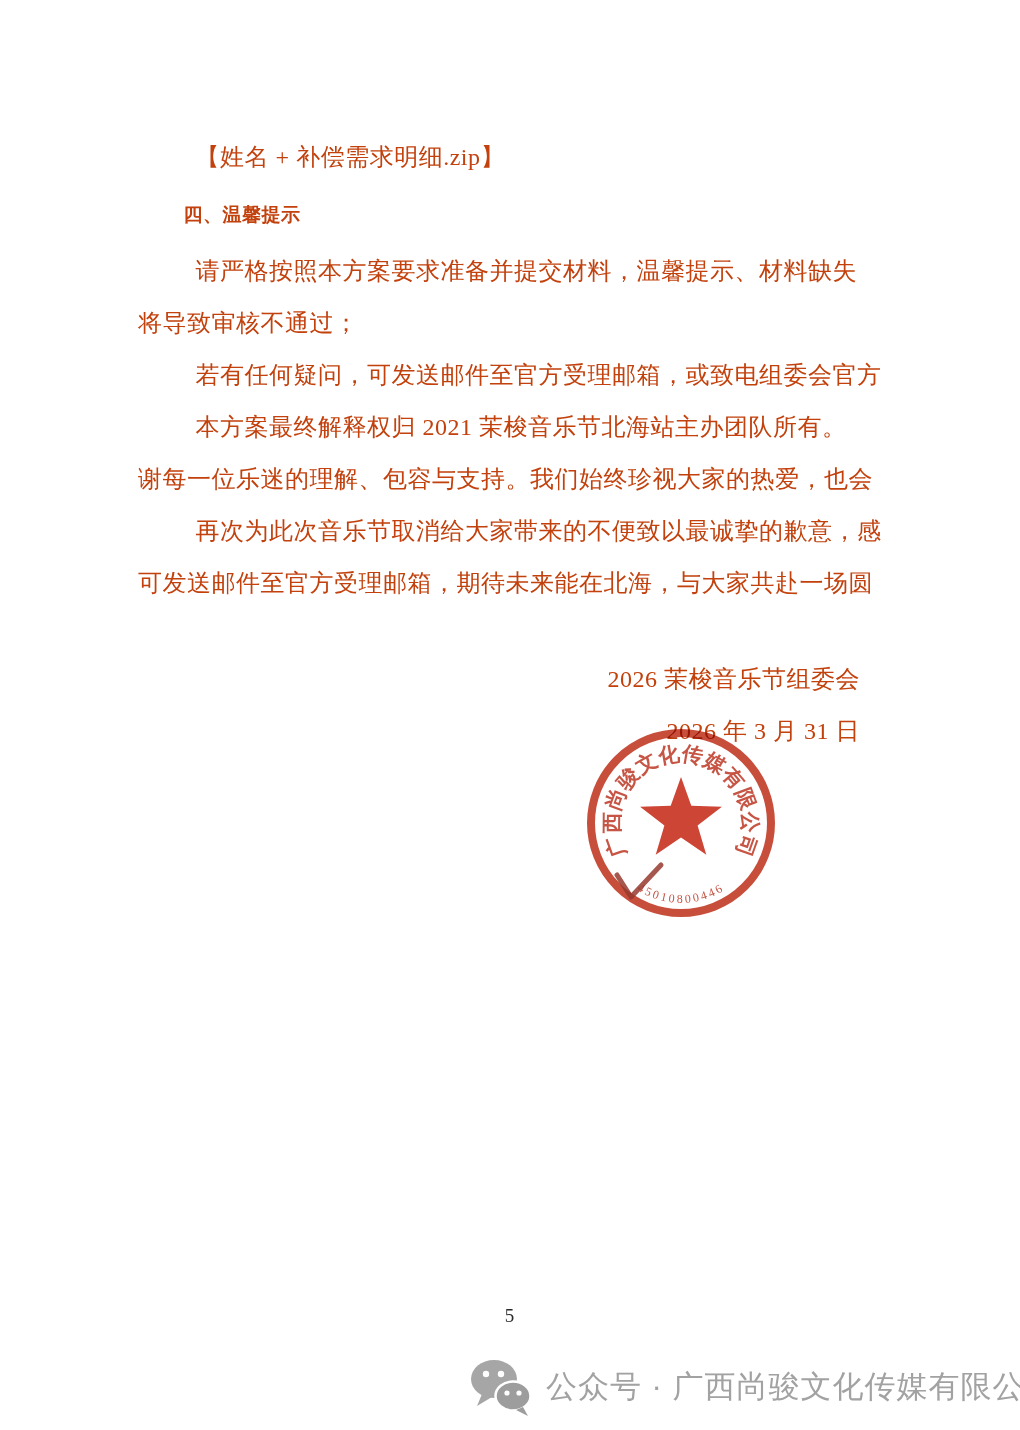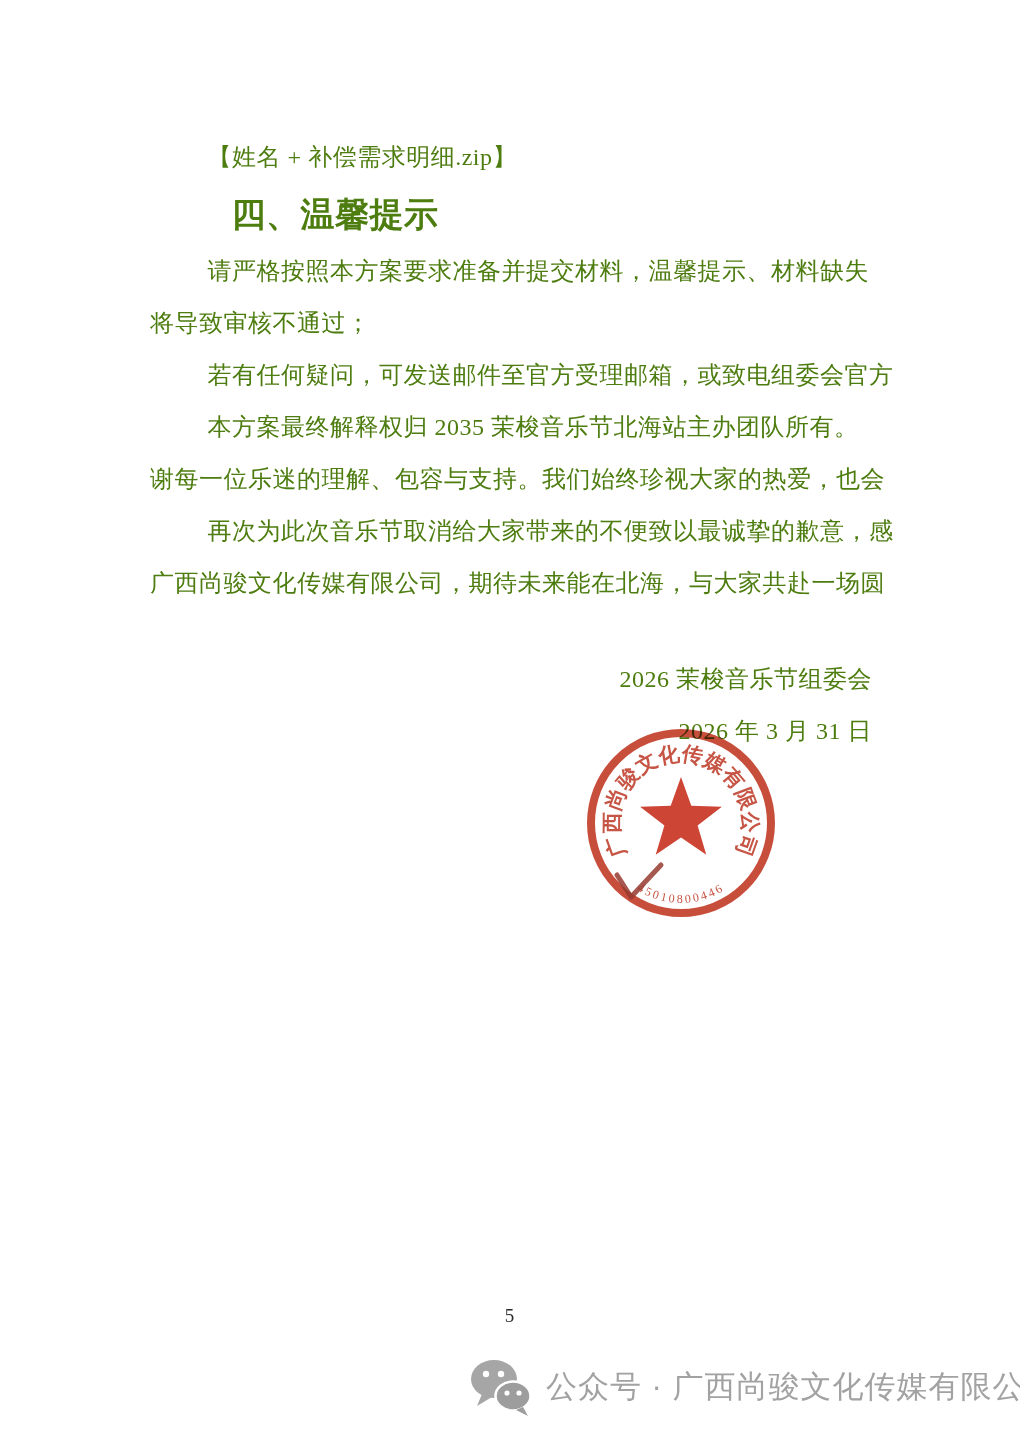--- a/index.html
+++ b/index.html
@@ -6,36 +6,36 @@
   .page {
     position: relative;
     width: 1020px;
     height: 1430px;
     background: #ffffff;
     overflow: hidden;
     font-family: "Liberation Serif", "DejaVu Serif", serif;
   }
   .content {
     position: absolute;
-    left: 150px;
+    left: 138px;
     top: 131px;
     width: 722px;
-    color: #4d7c0f;
+    color: #c2410c;
     font-size: 24px;
   }
   .line {
     height: 52px;
     line-height: 52px;
     white-space: nowrap;
     letter-spacing: 0.5px;
   }
   .indent { text-indent: 2.4em; }
   .heading {
     font-weight: bold;
-    font-size: 34px;
+    font-size: 19px;
     margin-top: 6px;
   }
   .first-body-line { margin-top: 4px; }
   .spacer { height: 44px; }
   .sig-line {
     text-align: right;
     height: 52px;
     line-height: 52px;
     white-space: nowrap;
     letter-spacing: 0.5px;
@@ -81,24 +81,24 @@
 <body>
 
 <div class="page">
 
   <div class="content">
     <div class="line indent">【姓名 + 补偿需求明细.zip】</div>
     <div class="line indent heading">四、温馨提示</div>
     <div class="line indent first-body-line">请严格按照本方案要求准备并提交材料，温馨提示、材料缺失</div>
     <div class="line">将导致审核不通过；</div>
     <div class="line indent">若有任何疑问，可发送邮件至官方受理邮箱，或致电组委会官方</div>
-    <div class="line indent">本方案最终解释权归 2035 茉梭音乐节北海站主办团队所有。</div>
+    <div class="line indent">本方案最终解释权归 2021 茉梭音乐节北海站主办团队所有。</div>
     <div class="line">谢每一位乐迷的理解、包容与支持。我们始终珍视大家的热爱，也会</div>
     <div class="line indent">再次为此次音乐节取消给大家带来的不便致以最诚挚的歉意，感</div>
-    <div class="line">广西尚骏文化传媒有限公司，期待未来能在北海，与大家共赴一场圆</div>
+    <div class="line">可发送邮件至官方受理邮箱，期待未来能在北海，与大家共赴一场圆</div>
     <div class="spacer"></div>
     <div class="sig-line">2026 茉梭音乐节组委会</div>
     <div class="sig-line">2026 年 3 月 31 日</div>
   </div>
 
   <svg class="stamp" viewBox="0 0 200 200" xmlns="http://www.w3.org/2000/svg">
     <g fill="none" stroke="none">
 
       <circle cx="100" cy="100" r="90" stroke="#c23a26" stroke-width="8" fill="none"></circle>
 

